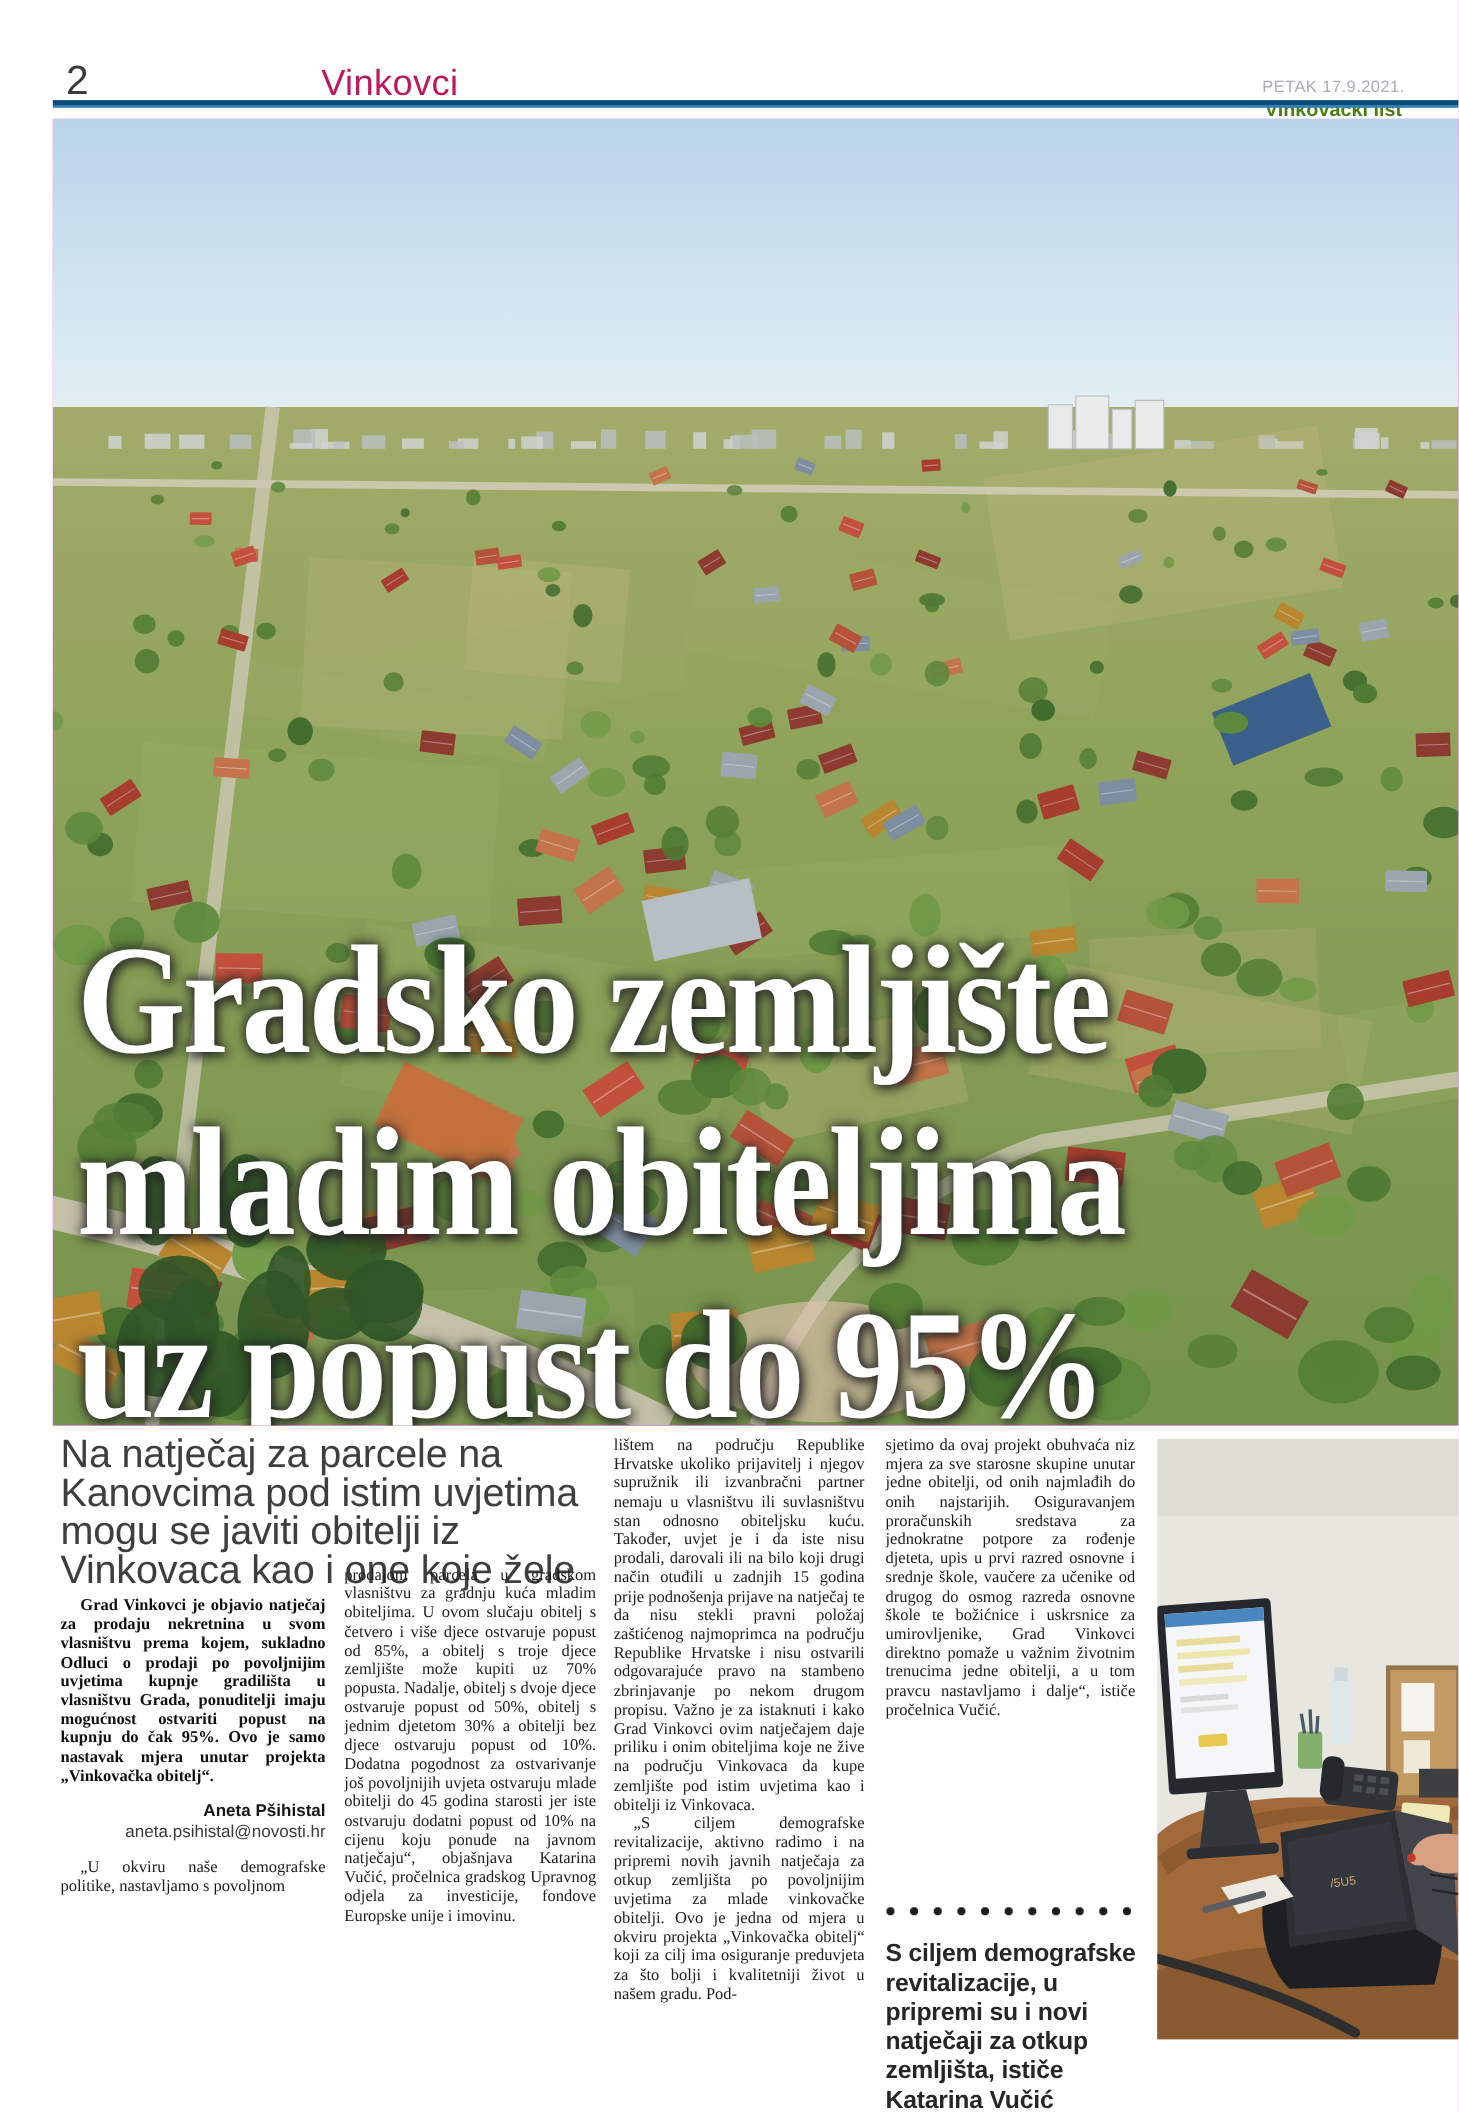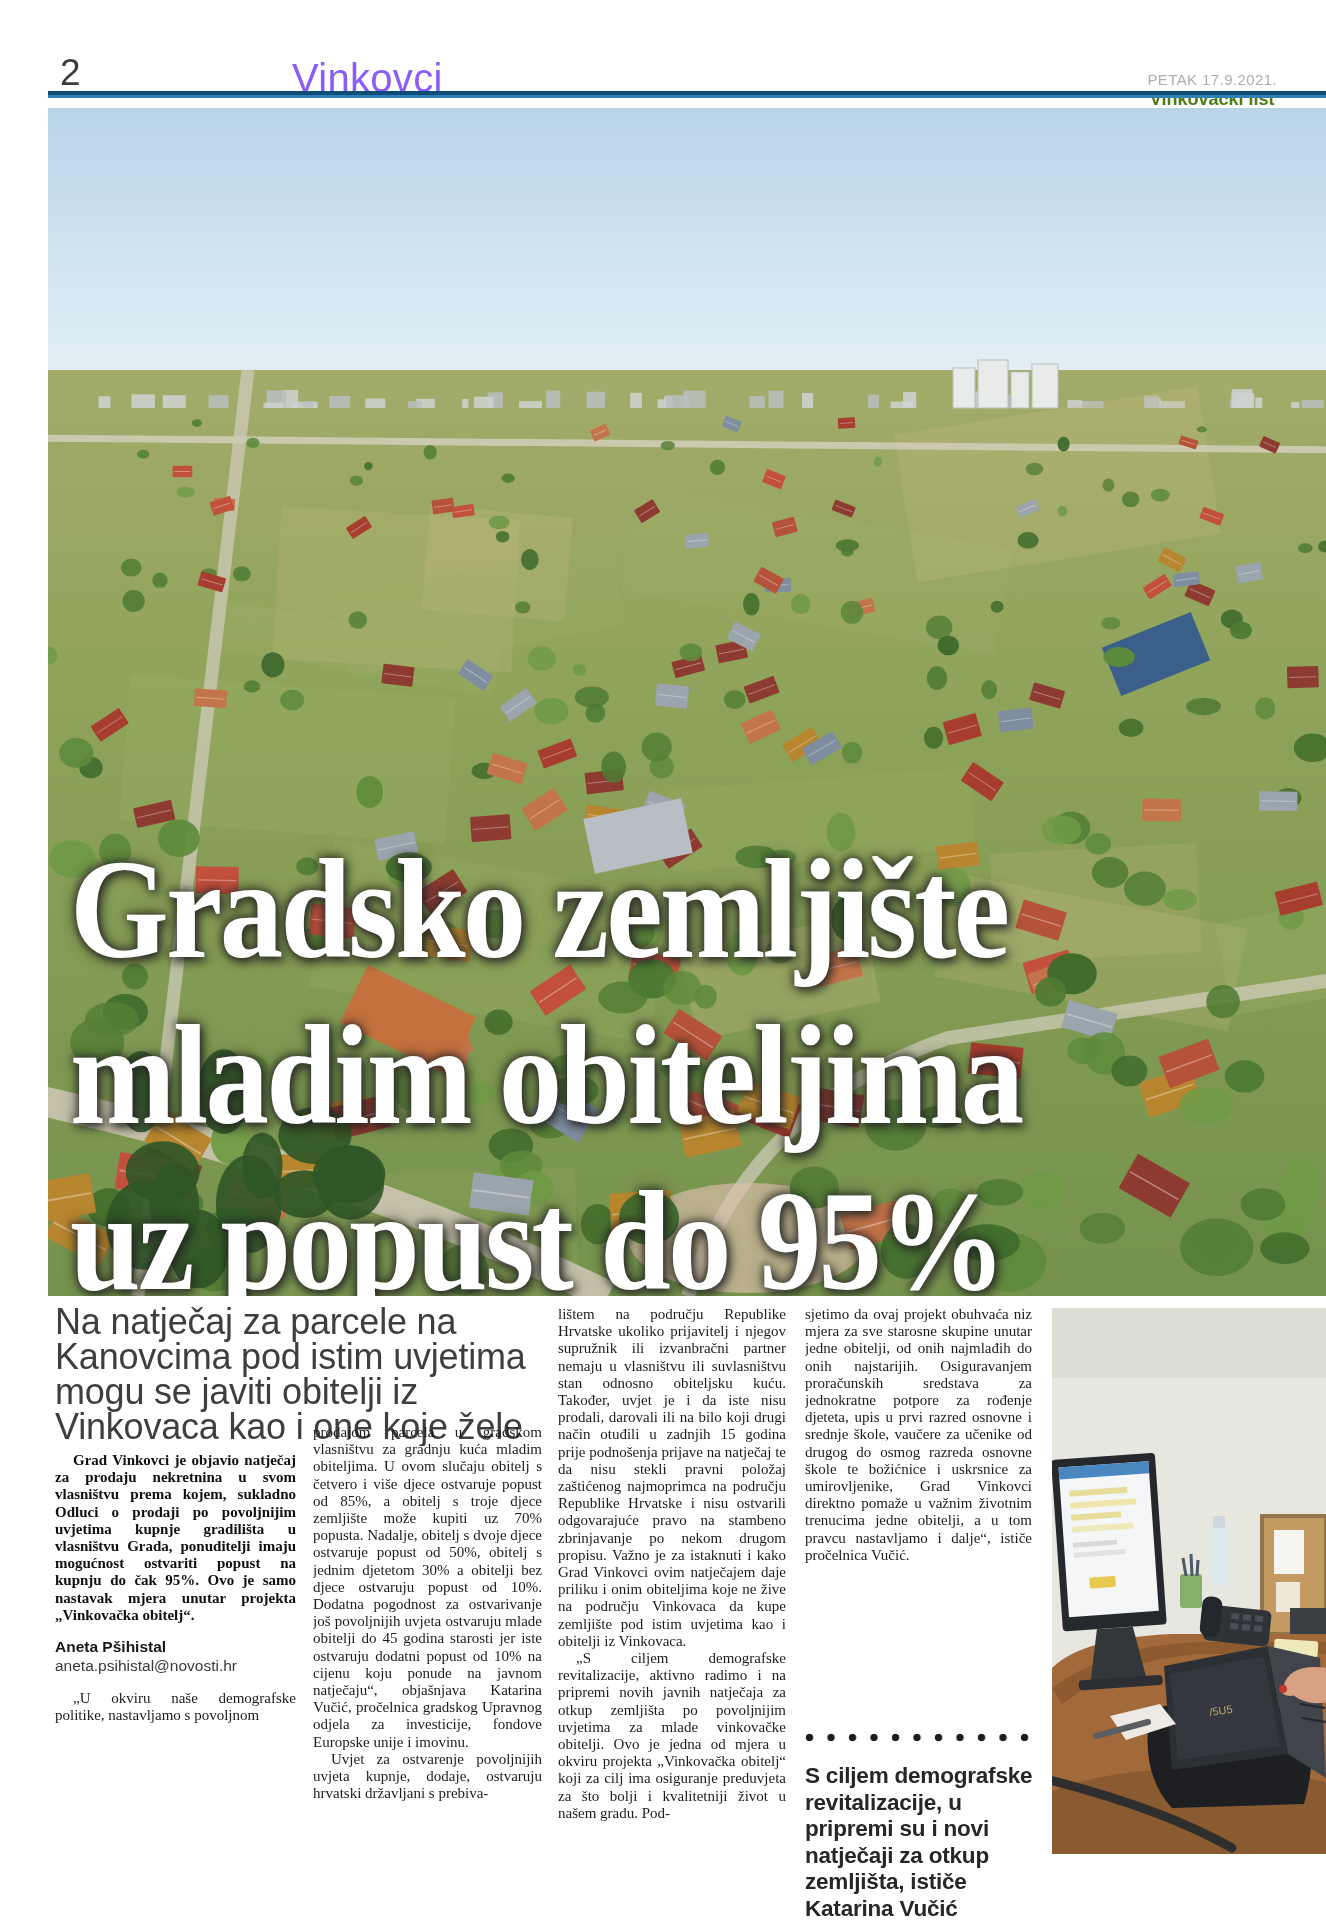--- a/index.html
+++ b/index.html
@@ -4,21 +4,21 @@
 <style>
   html,body{margin:0;padding:0;background:#ffffff;}
   body{width:1326px;height:1920px;position:relative;overflow:hidden;
        font-family:"Liberation Serif",serif;-webkit-font-smoothing:antialiased;}
   .abs{position:absolute;}
 
   
   .page-num{left:60px;top:52px;font-family:"Liberation Sans",sans-serif;font-weight:300;
             font-size:37px;color:#3b3b3b;}
   .section-title{left:292px;top:56px;font-family:"Liberation Sans",sans-serif;
-                 font-size:40px;color:#8b5cf6;letter-spacing:.3px;}
+                 font-size:33px;color:#be185d;letter-spacing:.3px;}
   .header-right{right:49px;top:72px;text-align:center;font-family:"Liberation Sans",sans-serif;}
   .header-date{font-size:15px;color:#a9aeb4;letter-spacing:.4px;line-height:16px;}
   .header-pub{font-size:18px;color:#4d7c0f;font-weight:600;line-height:20px;margin-top:1px;}
   .rule{left:48px;top:91px;width:1278px;height:7px;
         background:linear-gradient(#0e4c78 0 58%,#2f80b6 58% 100%);}
 
   
   .aerial{left:48px;top:108px;width:1278px;height:1188px;overflow:hidden;background:#d946ef;}
   .aerial svg{position:absolute;left:0;top:0;}
   .headline{position:absolute;left:22px;top:718px;color:#ffffff;
@@ -37,21 +37,21 @@
   
   .col{font-size:15px;line-height:17.2px;color:#1b1b1b;text-align:justify;overflow:hidden;}
   .col p{margin:0;}
   .col p.ind{text-indent:18px;}
   .intro{font-weight:bold;color:#0f0f0f;text-indent:18px;}
   .col1{left:55px;top:1452px;width:241px;height:468px;}
   .col2{left:313px;top:1424px;width:229px;height:468px;}
   .col3{left:558px;top:1306px;width:228px;height:614px;}
   .col4{left:805px;top:1306px;width:227px;height:432px;}
   .byline{margin-top:13px;margin-bottom:15px;font-family:"Liberation Sans",sans-serif;
-          font-size:15.5px;line-height:19px;text-align:left;}
+          font-size:15.5px;line-height:19px;text-align:right;}
   .byline .name{font-weight:bold;color:#161616;}
   .byline .mail{color:#3a3a3a;}
 
   
   .dots{left:805px;top:1733px;width:232px;height:9px;
         background-image:radial-gradient(circle at 4.5px 4.5px,#1d1d1d 3.4px,transparent 4.1px);
         background-size:21.5px 9px;background-repeat:repeat-x;}
   .pullquote{left:805px;top:1763px;width:240px;font-family:"Liberation Sans",sans-serif;
              font-weight:bold;font-size:22.5px;line-height:26.5px;color:#262626;
              letter-spacing:-.2px;}
@@ -531,21 +531,20 @@
   <p class="intro">Grad Vinkovci je objavio natječaj za prodaju nekretnina u svom vlasništvu prema kojem, sukladno Odluci o prodaji po povoljnijim uvjetima kupnje gradilišta u vlasništvu Grada, ponuditelji imaju mogućnost ostvariti popust na kupnju do čak 95%. Ovo je samo nastavak mjera unutar projekta „Vinkovačka obitelj“.</p>
   <div class="byline">
     <div class="name">Aneta Pšihistal</div>
     <div class="mail">aneta.psihistal@novosti.hr</div>
   </div>
   <p class="ind">„U okviru naše demografske politike, nastavljamo s povoljnom</p>
 </div>
 
 <div class="abs col col2">
   <p>prodajom parcela u gradskom vlasništvu za gradnju kuća mladim obiteljima. U ovom slučaju obitelj s četvero i više djece ostvaruje popust od 85%, a obitelj s troje djece zemljište može kupiti uz 70% popusta. Nadalje, obitelj s dvoje djece ostvaruje popust od 50%, obitelj s jednim djetetom 30% a obitelji bez djece ostvaruju popust od 10%. Dodatna pogodnost za ostvarivanje još povoljnijih uvjeta ostvaruju mlade obitelji do 45 godina starosti jer iste ostvaruju dodatni popust od 10% na cijenu koju ponude na javnom natječaju“, objašnjava Katarina Vučić, pročelnica gradskog Upravnog odjela za investicije, fondove Europske unije i imovinu.</p>
-  <p class="ind">Uvjet za ostvarenje povoljnijih uvjeta kupnje, dodaje, ostvaruju hrvatski državljani s prebiva-</p>
 </div>
 
 <div class="abs col col3">
   <p>lištem na području Republike Hrvatske ukoliko prijavitelj i njegov supružnik ili izvanbračni partner nemaju u vlasništvu ili suvlasništvu stan odnosno obiteljsku kuću. Također, uvjet je i da iste nisu prodali, darovali ili na bilo koji drugi način otuđili u zadnjih 15 godina prije podnošenja prijave na natječaj te da nisu stekli pravni položaj zaštićenog najmoprimca na području Republike Hrvatske i nisu ostvarili odgovarajuće pravo na stambeno zbrinjavanje po nekom drugom propisu. Važno je za istaknuti i kako Grad Vinkovci ovim natječajem daje priliku i onim obiteljima koje ne žive na području Vinkovaca da kupe zemljište pod istim uvjetima kao i obitelji iz Vinkovaca.</p>
   <p class="ind">„S ciljem demografske revitalizacije, aktivno radimo i na pripremi novih javnih natječaja za otkup zemljišta po povoljnijim uvjetima za mlade vinkovačke obitelji. Ovo je jedna od mjera u okviru projekta „Vinkovačka obitelj“ koji za cilj ima osiguranje preduvjeta za što bolji i kvalitetniji život u našem gradu. Pod-</p>
 </div>
 
 <div class="abs col col4">
   <p>sjetimo da ovaj projekt obuhvaća niz mjera za sve starosne skupine unutar jedne obitelji, od onih najmlađih do onih najstarijih. Osiguravanjem proračunskih sredstava za jednokratne potpore za rođenje djeteta, upis u prvi razred osnovne i srednje škole, vaučere za učenike od drugog do osmog razreda osnovne škole te božićnice i uskrsnice za umirovljenike, Grad Vinkovci direktno pomaže u važnim životnim trenucima jedne obitelji, a u tom pravcu nastavljamo i dalje“, ističe pročelnica Vučić.</p>
 </div>

